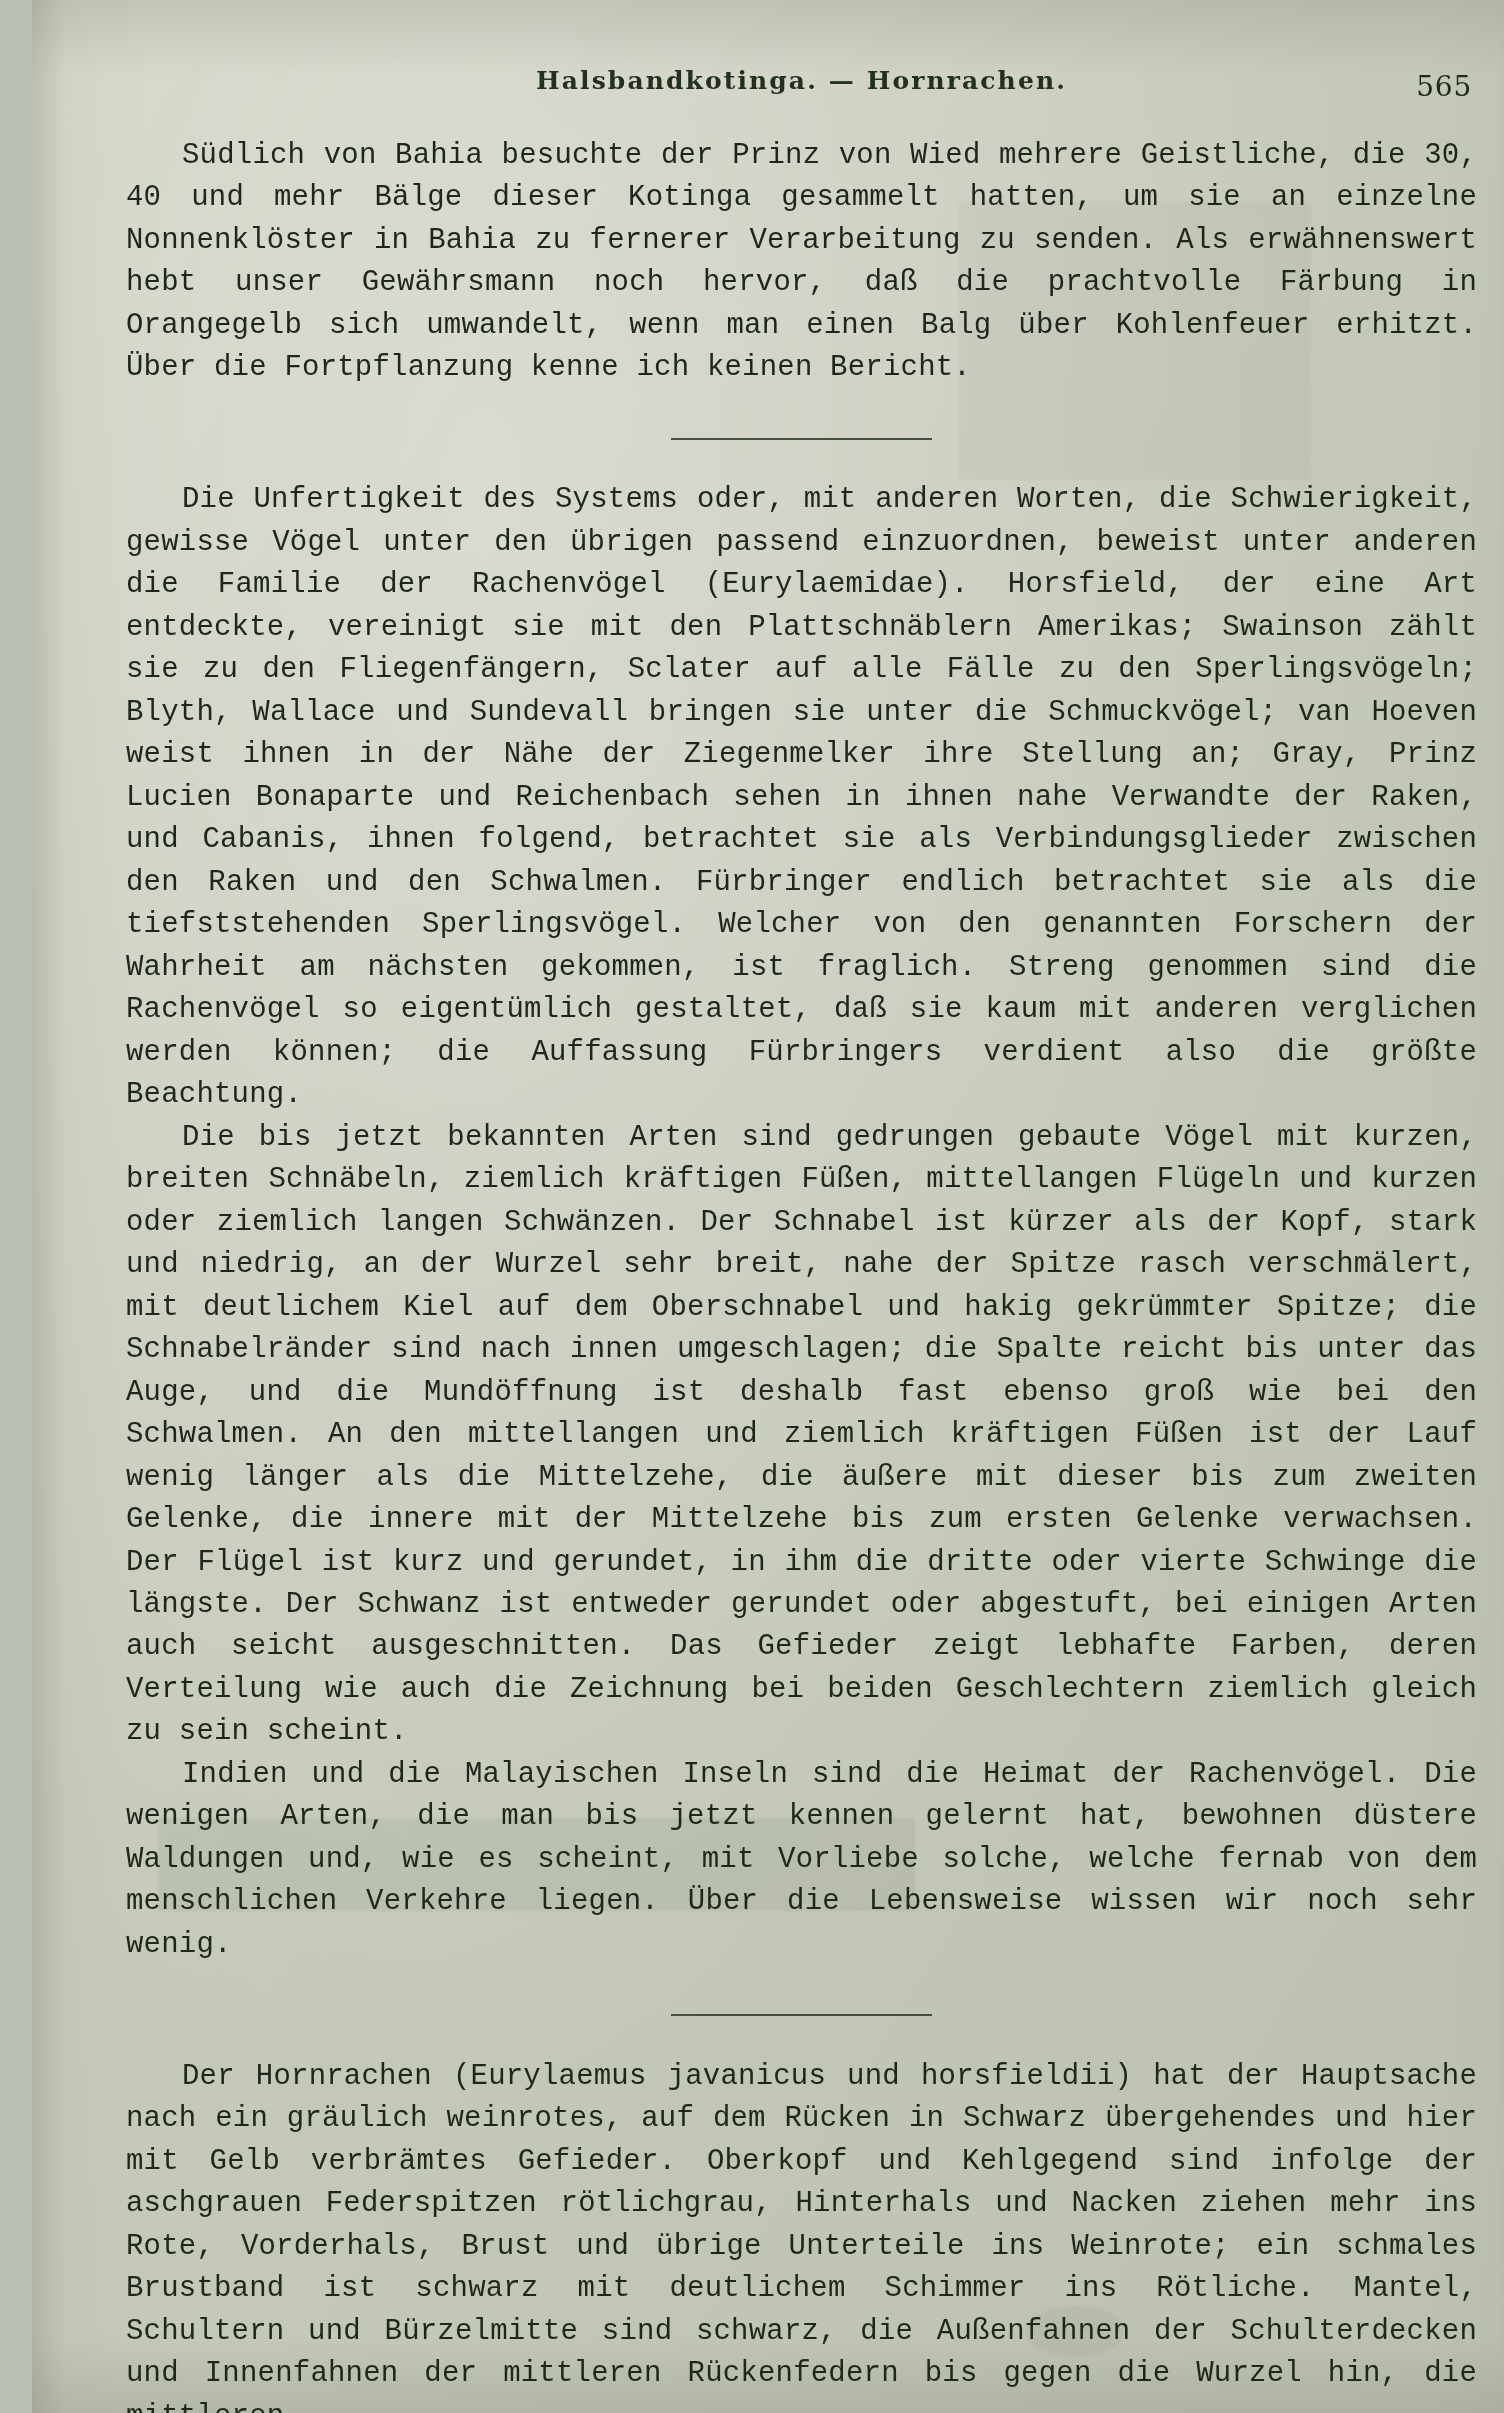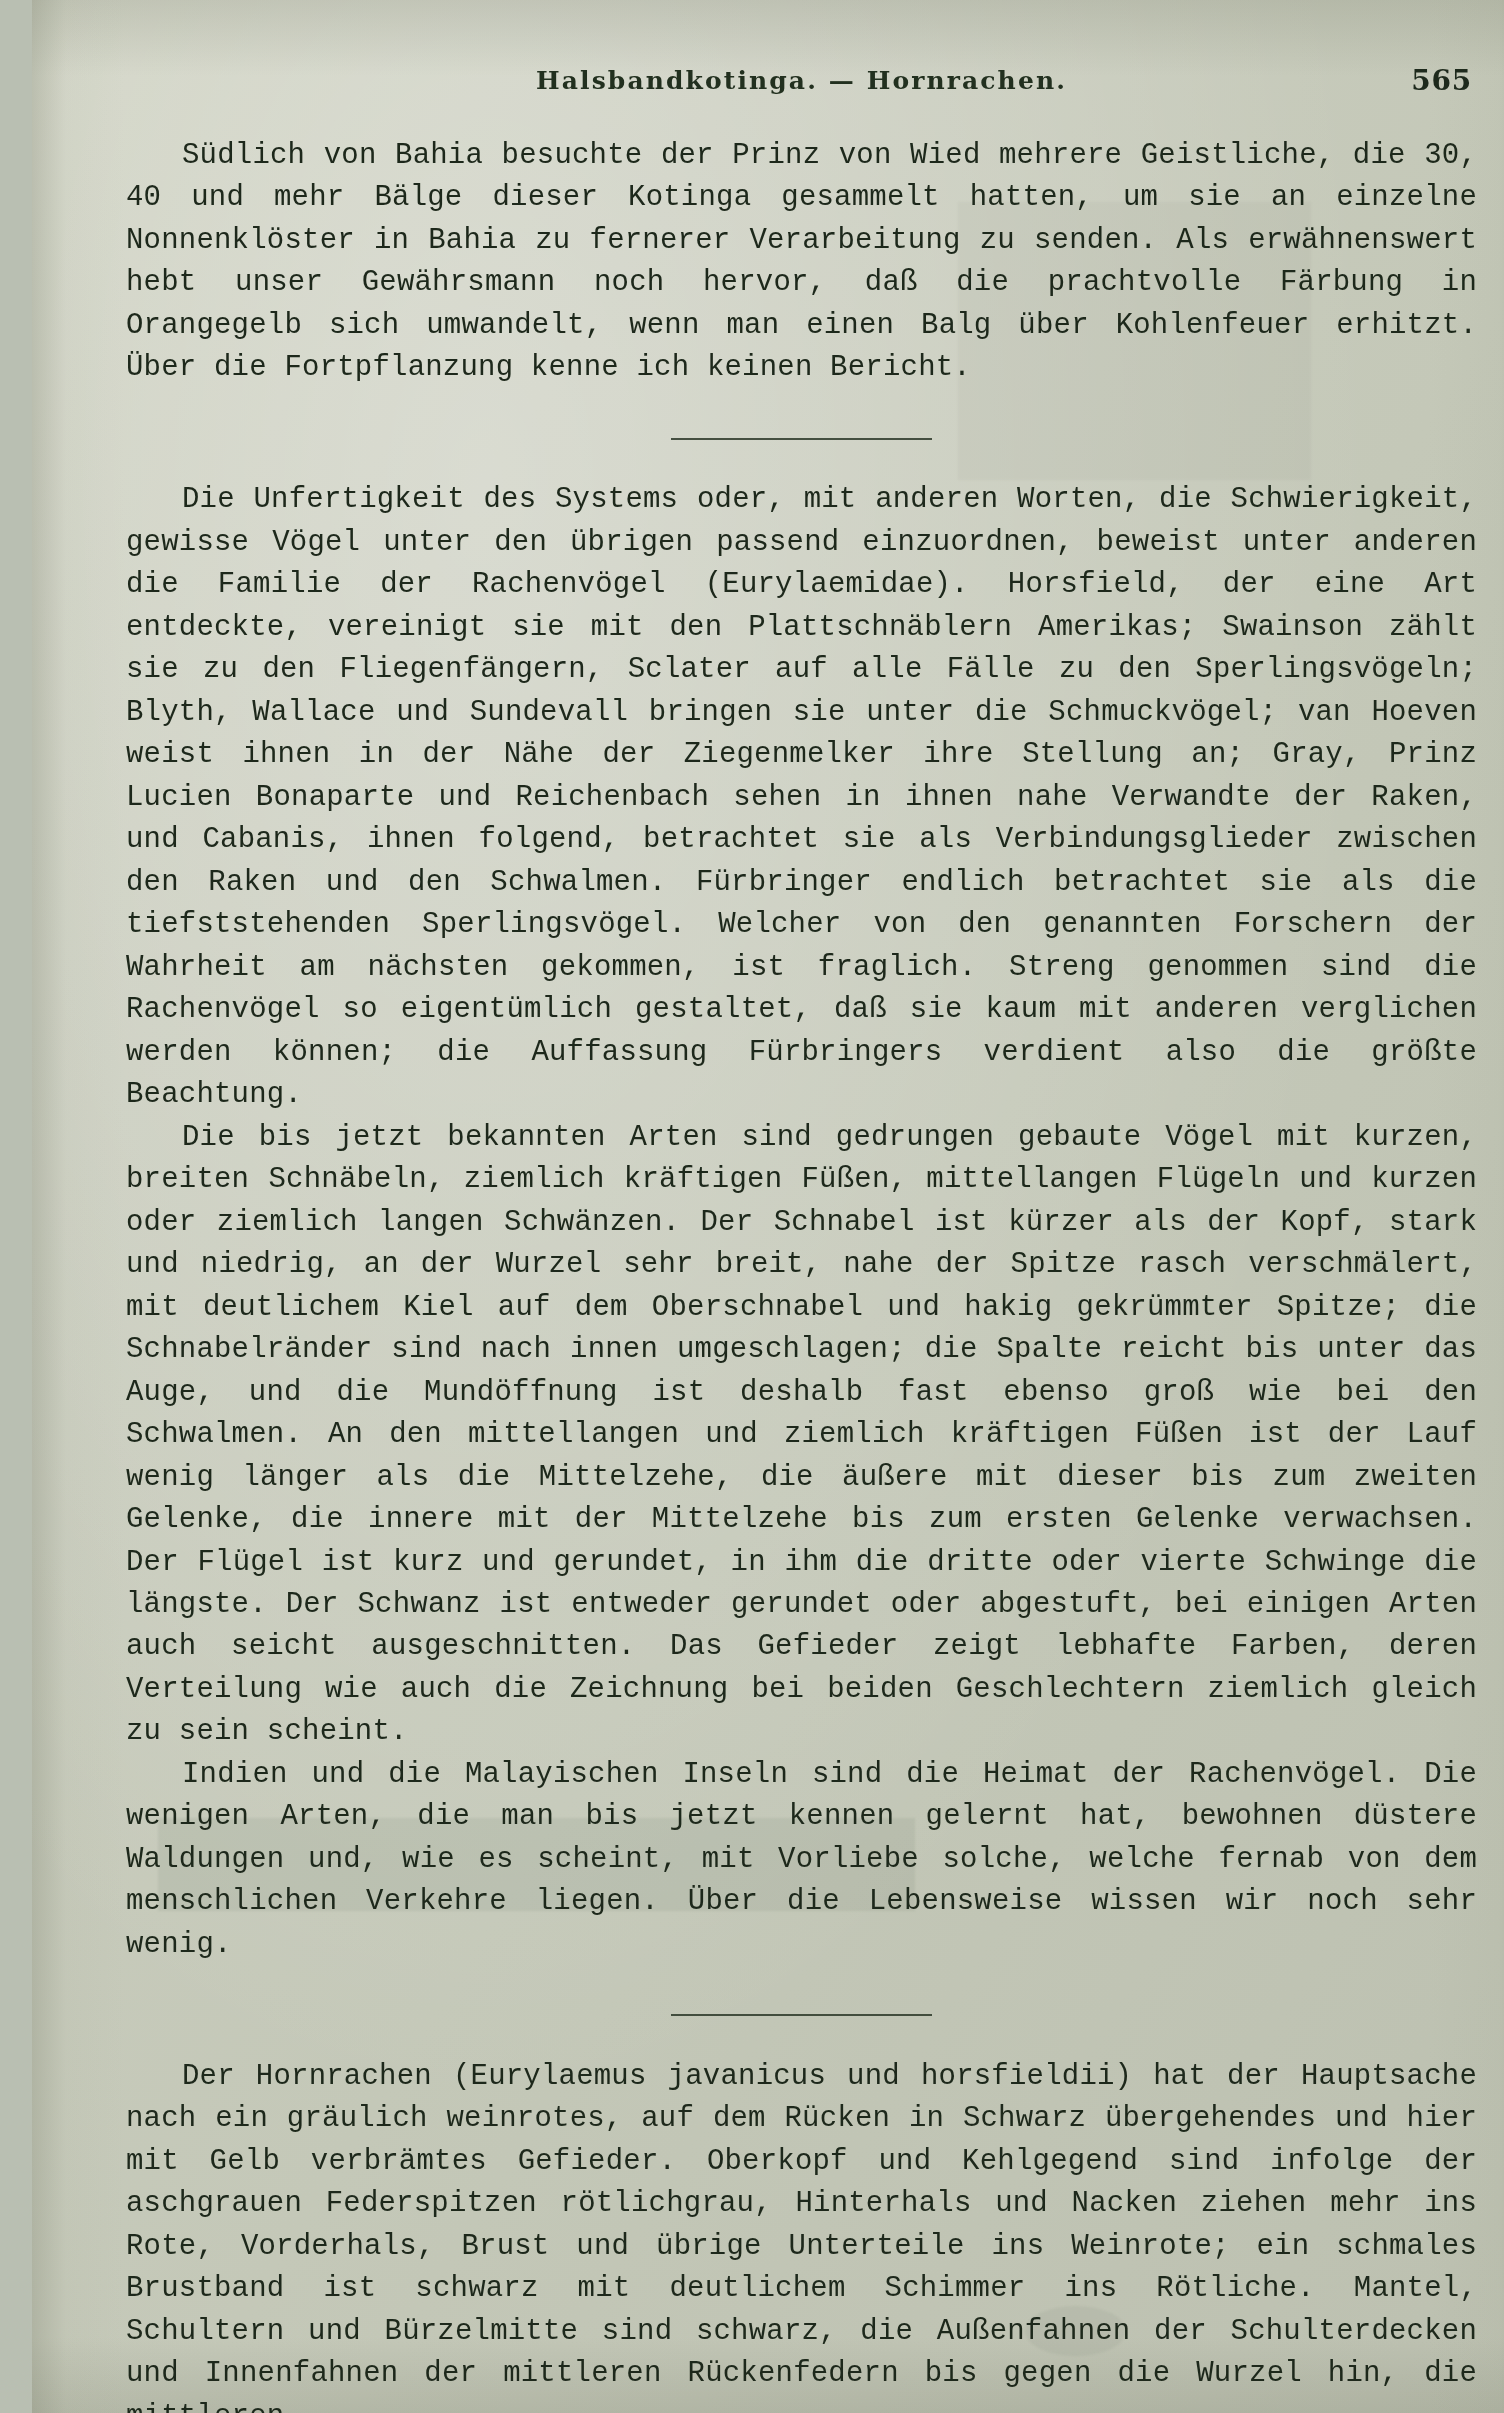--- a/index.html
+++ b/index.html
@@ -54,24 +54,24 @@
     text-align: center;
     font-size: 25px;
     letter-spacing: 2.1px;
     color: #22301f;
     font-family: "DejaVu Serif", serif;
     font-weight: 600;
   }
   .page-number {
     position: absolute;
     right: 5px;
-    top: 5px;
+    top: 11px;
     font-size: 28px;
     color: #1e2a1c;
-    font-weight: 700;
+    font-weight: 400;
     letter-spacing: 0.8px;
   }
   .body-text {
     margin-top: 22px;
     color: #1d281b;
     font-size: 29px;
     line-height: 1.465;
     text-align: justify;
     font-family: Liberation Mono, monospace;
     letter-spacing: 0.2px;

